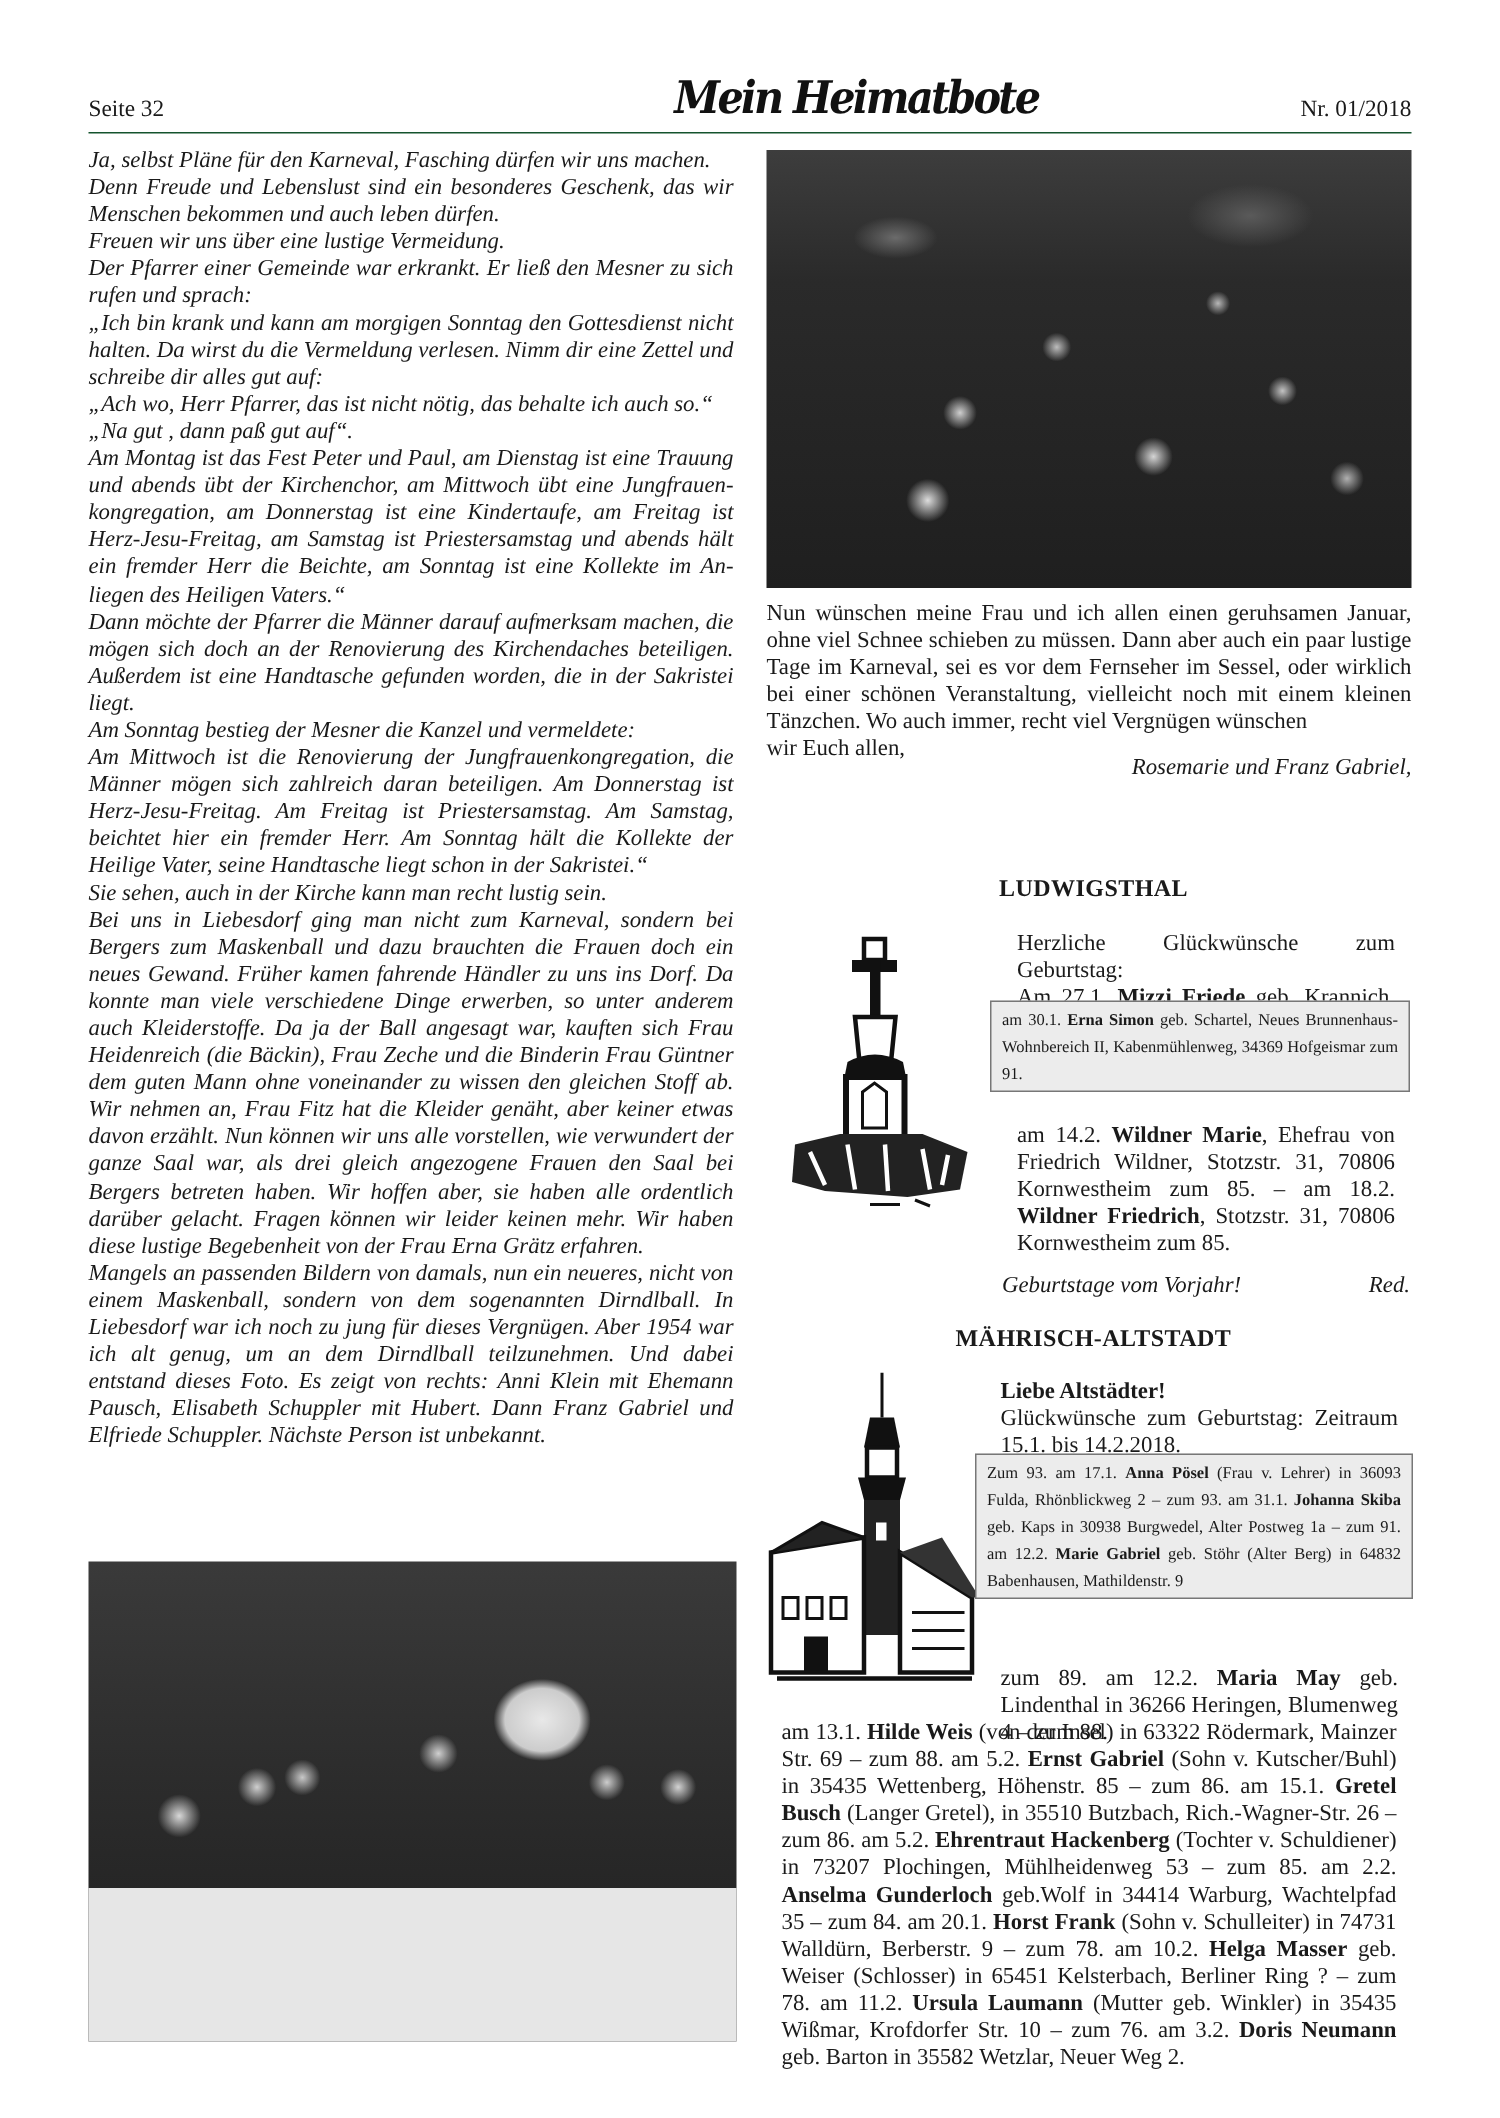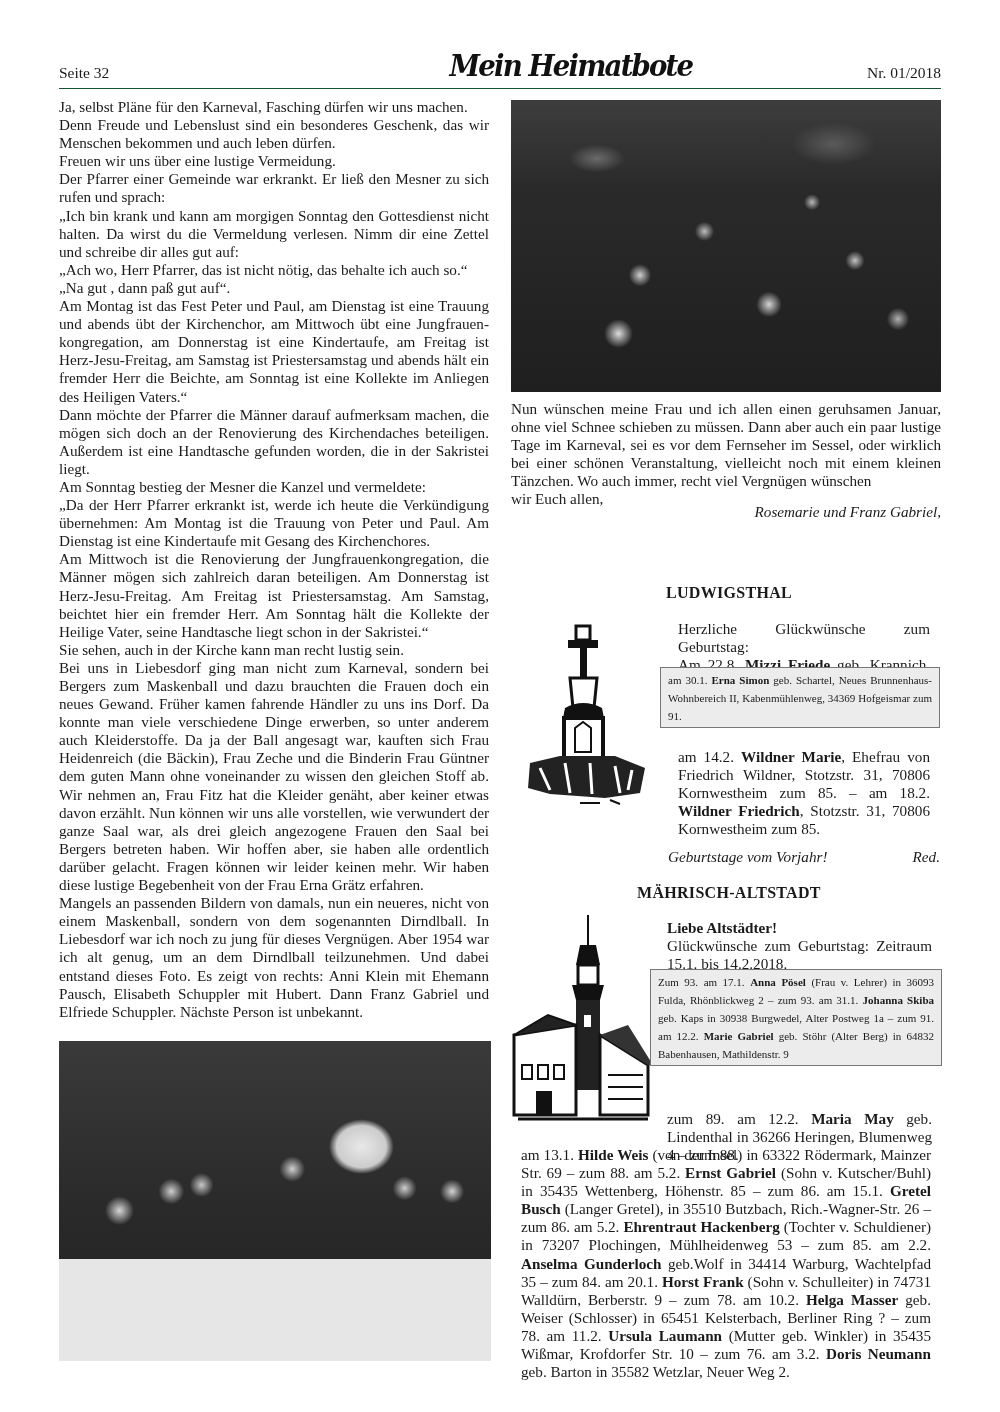--- a/index.html
+++ b/index.html
@@ -7,21 +7,21 @@
          font-family: "Liberation Serif", "DejaVu Serif", serif; color: #1a1a1a; }
   .page-header { position: absolute; left: 59px; top: 52px; width: 882px; height: 36px;
                  border-bottom: 1px solid #14532d; }
   .page-num { position: absolute; left: 0; bottom: 6px; font-size: 15.5px; }
   .issue { position: absolute; right: 0; bottom: 6px; font-size: 15.5px; text-align: right; }
   .masthead { position: absolute; left: 380px; top: -4px; font-family: "DejaVu Serif", serif;
               font-weight: bold; font-size: 30px; letter-spacing: -2px; font-style: italic;
               transform: scaleX(0.92); color: #111; }
   .col-left { position: absolute; left: 59px; top: 98px; width: 430px;
               font-size: 15.2px; line-height: 18.1px; text-align: justify; }
-  .col-left p { margin: 0; hyphens: manual; }
+  .col-left p { margin: 0; hyphens: manual; font-style: italic; }
   .photo { position: absolute; background: #2b2b2b; overflow: hidden; }
   .photo-dance { left: 511px; top: 100px; width: 430px; height: 292px;
     background:
       radial-gradient(ellipse 40px 20px at 20% 20%, #6b6b6b 0%, transparent 70%),
       radial-gradient(ellipse 60px 30px at 75% 15%, #5a5a5a 0%, transparent 70%),
       radial-gradient(circle 14px at 30% 60%, #cfcfcf 0%, transparent 80%),
       radial-gradient(circle 12px at 45% 45%, #bdbdbd 0%, transparent 80%),
       radial-gradient(circle 16px at 60% 70%, #d5d5d5 0%, transparent 80%),
       radial-gradient(circle 12px at 80% 55%, #c3c3c3 0%, transparent 80%),
       radial-gradient(circle 18px at 25% 80%, #dddddd 0%, transparent 80%),
@@ -78,21 +78,20 @@
   <p>Ja, selbst Pläne für den Karneval, Fasching dürfen wir uns machen.</p>
   <p>Denn Freude und Lebenslust sind ein besonderes Geschenk, das wir Menschen bekommen und auch leben dürfen.</p>
   <p>Freuen wir uns über eine lustige Vermeidung.</p>
   <p>Der Pfarrer einer Gemeinde war erkrankt. Er ließ den Mesner zu sich rufen und sprach:</p>
   <p>„Ich bin krank und kann am morgigen Sonntag den Gottesdienst nicht halten. Da wirst du die Vermeldung verlesen. Nimm dir eine Zettel und schreibe dir alles gut auf:</p>
   <p>„Ach wo, Herr Pfarrer, das ist nicht nötig, das behalte ich auch so.“</p>
   <p>„Na gut , dann paß gut auf“.</p>
   <p>Am Montag ist das Fest Peter und Paul, am Dienstag ist eine Trauung und abends übt der Kirchenchor, am Mittwoch übt eine Jungfrauen­kongregation, am Donnerstag ist eine Kindertaufe, am Freitag ist Herz-Jesu-Freitag, am Samstag ist Priestersamstag und abends hält ein fremder Herr die Beichte, am Sonntag ist eine Kollekte im An­liegen des Heiligen Vaters.“</p>
   <p>Dann möchte der Pfarrer die Männer darauf aufmerksam machen, die mögen sich doch an der Renovierung des Kirchendaches betei­ligen. Außerdem ist eine Handtasche gefunden worden, die in der Sakristei liegt.</p>
   <p>Am Sonntag bestieg der Mesner die Kanzel und vermeldete:</p>
-  <p>„Da der Herr Pfarrer erkrankt ist, werde ich heute die Verkündigung übernehmen: Am Montag ist die Trauung von Peter und Paul. Am Dienstag ist eine Kindertaufe mit Gesang des Kirchenchores.</p>
   <p>Am Mittwoch ist die Renovierung der Jungfrauenkongregation, die Männer mögen sich zahlreich daran beteiligen. Am Donnerstag ist Herz-Jesu-Freitag. Am Freitag ist Priestersamstag. Am Samstag, beichtet hier ein fremder Herr. Am Sonntag hält die Kollekte der Heilige Vater, seine Handtasche liegt schon in der Sakristei.“</p>
   <p>Sie sehen, auch in der Kirche kann man recht lustig sein.</p>
   <p>Bei uns in Liebesdorf ging man nicht zum Karneval, sondern bei Bergers zum Maskenball und dazu brauchten die Frauen doch ein neues Gewand. Früher kamen fahrende Händler zu uns ins Dorf. Da konnte man viele verschiedene Dinge erwerben, so unter ande­rem auch Kleiderstoffe. Da ja der Ball angesagt war, kauften sich Frau Heidenreich (die Bäckin), Frau Zeche und die Binderin Frau Güntner dem guten Mann ohne voneinander zu wissen den gleichen Stoff ab. Wir nehmen an, Frau Fitz hat die Kleider genäht, aber keiner etwas davon erzählt. Nun können wir uns alle vorstellen, wie verwundert der ganze Saal war, als drei gleich angezogene Frauen den Saal bei Bergers betreten haben. Wir hoffen aber, sie haben alle ordentlich darüber gelacht. Fragen können wir leider keinen mehr. Wir haben diese lustige Begebenheit von der Frau Erna Grätz erfahren.</p>
   <p>Mangels an passenden Bildern von damals, nun ein neueres, nicht von einem Maskenball, sondern von dem sogenannten Dirndlball. In Liebesdorf war ich noch zu jung für dieses Vergnügen. Aber 1954 war ich alt genug, um an dem Dirndlball teilzunehmen. Und dabei entstand dieses Foto. Es zeigt von rechts: Anni Klein mit Ehemann Pausch, Elisabeth Schuppler mit Hubert. Dann Franz Gabriel und Elfriede Schuppler. Nächste Person ist unbekannt.</p>
 </div>
 
 <div class="photo photo-dance">
   <span class="photo-label">Tanzsaal mit tanzenden Paaren (Schwarzweißfoto)</span>
 </div>
 <div class="photo photo-table">
@@ -116,21 +115,21 @@
   <rect x="44" y="100" width="39" height="40" fill="#fff" stroke="#111" stroke-width="4"></rect>
   <path d="M55 110 L63 104 L71 110 L71 134 L55 134 Z" fill="none" stroke="#111" stroke-width="2"></path>
   <path d="M10 145 L40 138 L95 138 L125 150 L120 175 L85 180 L30 176 L8 170 Z" fill="#222"></path>
   <path d="M20 150 L30 172 M45 145 L50 175 M70 145 L72 176 M95 148 L100 175 M112 152 L108 172" stroke="#fff" stroke-width="3"></path>
   <path d="M60 185 L80 185 M90 182 L100 186" stroke="#111" stroke-width="2"></path>
 </svg>
 
 <div class="section-head sec1-head">LUDWIGSTHAL</div>
 <div class="section-text sec1-intro">
   <p><span>Herzliche Glückwünsche zum Geburtstag:</span><br>
-  <span>Am 22.8. </span><b>Mizzi Friede</b><span> geb. Krannich, Hö­henstr. 5, 71263 Weil der Stadt zum 81.</span></p>
+  <span>Am 27.1. </span><b>Mizzi Friede</b><span> geb. Krannich, Hö­henstr. 5, 71263 Weil der Stadt zum 81.</span></p>
 </div>
 <div class="box box1">
   <span>am 30.1. </span><b>Erna Simon</b><span> geb. Schartel, Neu­es Brunnenhaus-Wohnbereich II, Kaben­mühlenweg, 34369 Hofgeismar zum 91.</span>
 </div>
 <div class="section-text sec1-after">
   <p><span>am 14.2. </span><b>Wildner Marie</b><span>, Ehefrau von Fried­rich Wildner, Stotzstr. 31, 70806 Kornwestheim zum 85. – am 18.2. </span><b>Wildner Friedrich</b><span>, Stotz­str. 31, 70806 Kornwestheim zum 85.</span></p>
   <div class="sig-line">
     <span>Geburtstage vom Vorjahr!</span>
     <span>Red.</span>
   </div>

